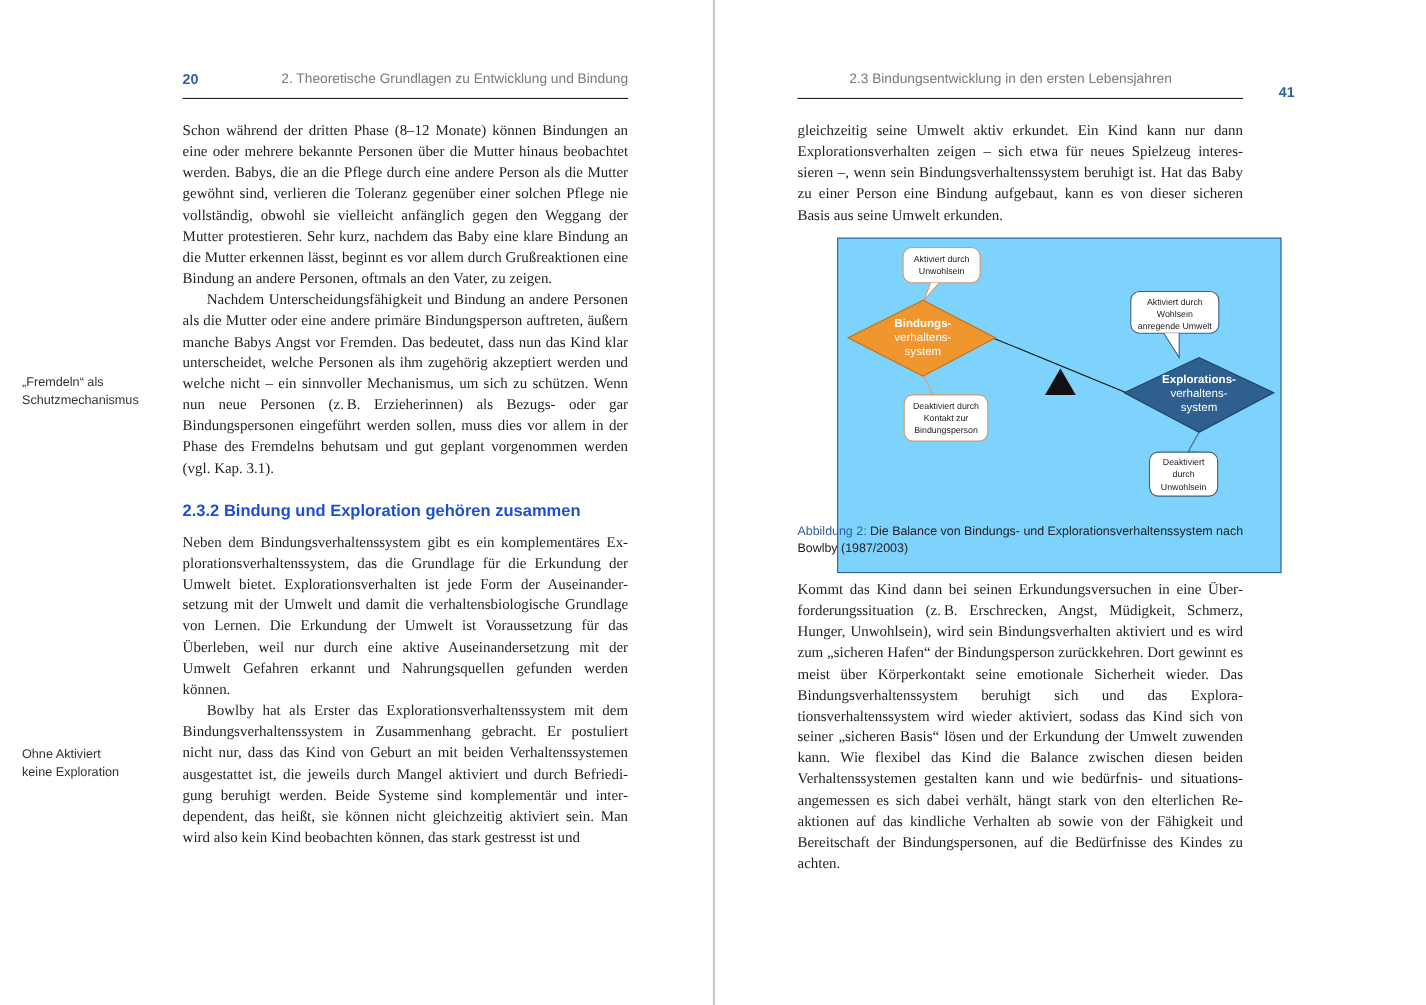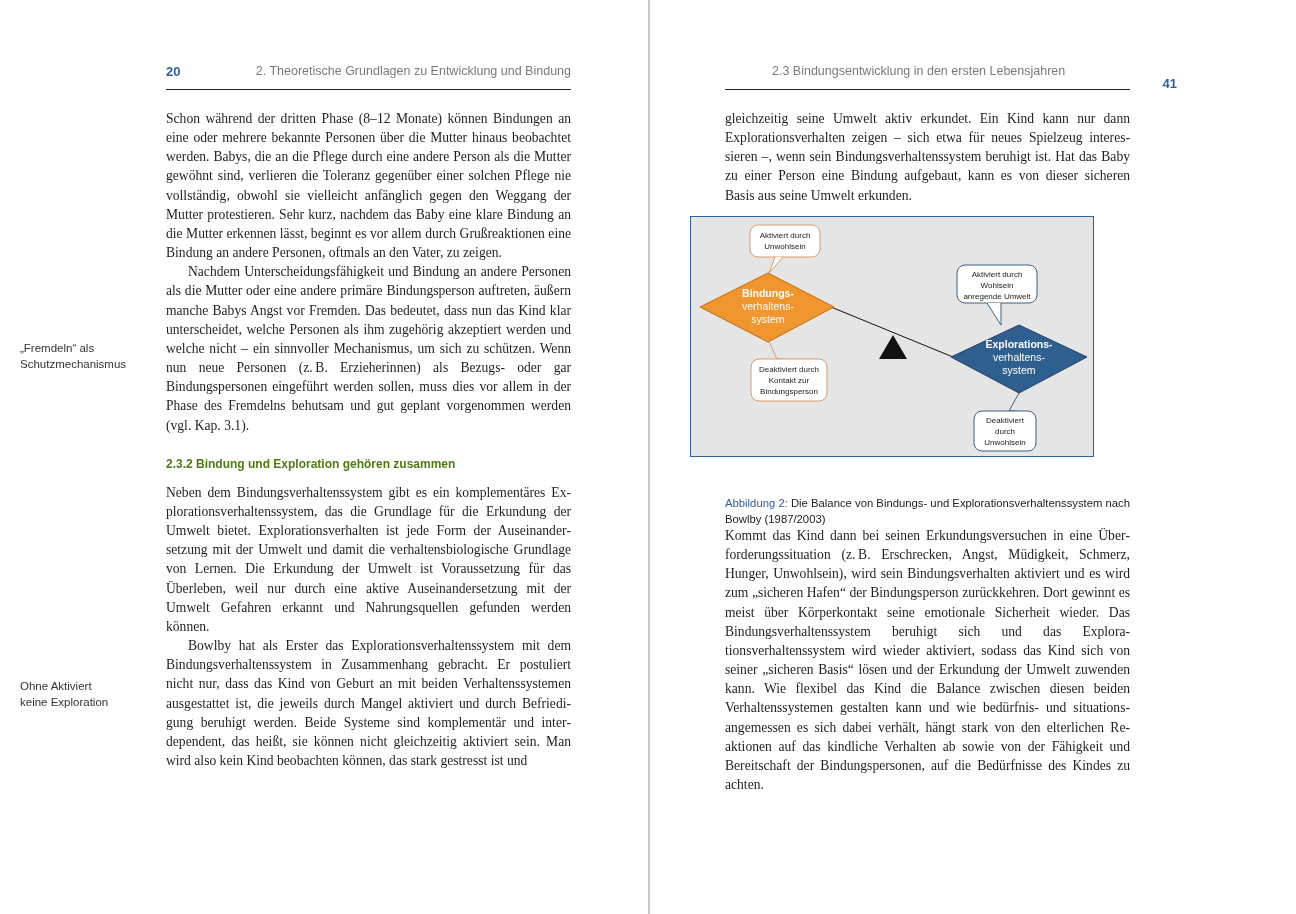--- a/index.html
+++ b/index.html
@@ -5,24 +5,24 @@
   html, body { margin:0; padding:0; }
   body { width:1296px; height:914px; background:#ffffff; position:relative; overflow:hidden; font-family:"DejaVu Serif", serif; color:#1f1f1f; }
   .divider { position:absolute; left:648px; top:0; width:2px; height:914px; background:#c8c8c8; }
   .hdr { position:absolute; top:64px; height:18px; font-family:"Liberation Sans", sans-serif; font-size:12.5px; color:#7a7a7a; }
   .hdr .num { color:#2e5f9e; font-weight:bold; font-size:13px; }
   .rule { position:absolute; top:89px; height:1px; background:#222; }
   .col { position:absolute; font-family:"Liberation Serif", serif; font-size:13.6px; line-height:19.15px; text-align:justify; color:#1f1f1f; hyphens:manual; }
   .col p { margin:0; }
   .col p.ind { text-indent:22px; }
   .subh { font-family:"Liberation Sans", sans-serif; color:#2e5f9e; font-size:14.5px; line-height:19px; }
-  .sech { font-family:"Liberation Sans", sans-serif; color:#4d7c0f; font-size:12px; font-weight:bold; }
+  .sech { font-family:"Liberation Sans", sans-serif; color:#1d4ed8; font-size:15px; font-weight:bold; }
   .margin-note { position:absolute; font-family:Liberation Sans, sans-serif; font-size:11.5px; line-height:16px; color:#333; }
-  .figure { position:absolute; left:690px; top:216px; width:404px; height:241px; background:#e5e5e5; border:1.5px solid #2e5f9e; box-sizing:border-box; }
-  .caption { position:absolute; left:725px; top:496px; width:410px; font-family:"Liberation Sans", sans-serif; font-size:11.3px; line-height:15.5px; color:#222; }
+  .figure { position:absolute; left:761px; top:216px; width:404px; height:305px; background:#7dd3fc; border:1.5px solid #2e5f9e; box-sizing:border-box; }
+  .caption { position:absolute; left:725px; top:476px; width:410px; font-family:"Liberation Sans", sans-serif; font-size:11.3px; line-height:15.5px; color:#222; }
   .caption .lbl { color:#2e5f9e; }
   svg text { font-family:"Liberation Sans", sans-serif; }
 </style>
 </head>
 <body>
 
 <div class="divider"></div>
 
 <div class="hdr" style="left:166px; width:405px;">
   <span class="num" style="position:absolute; left:0; top:0;">20</span>

